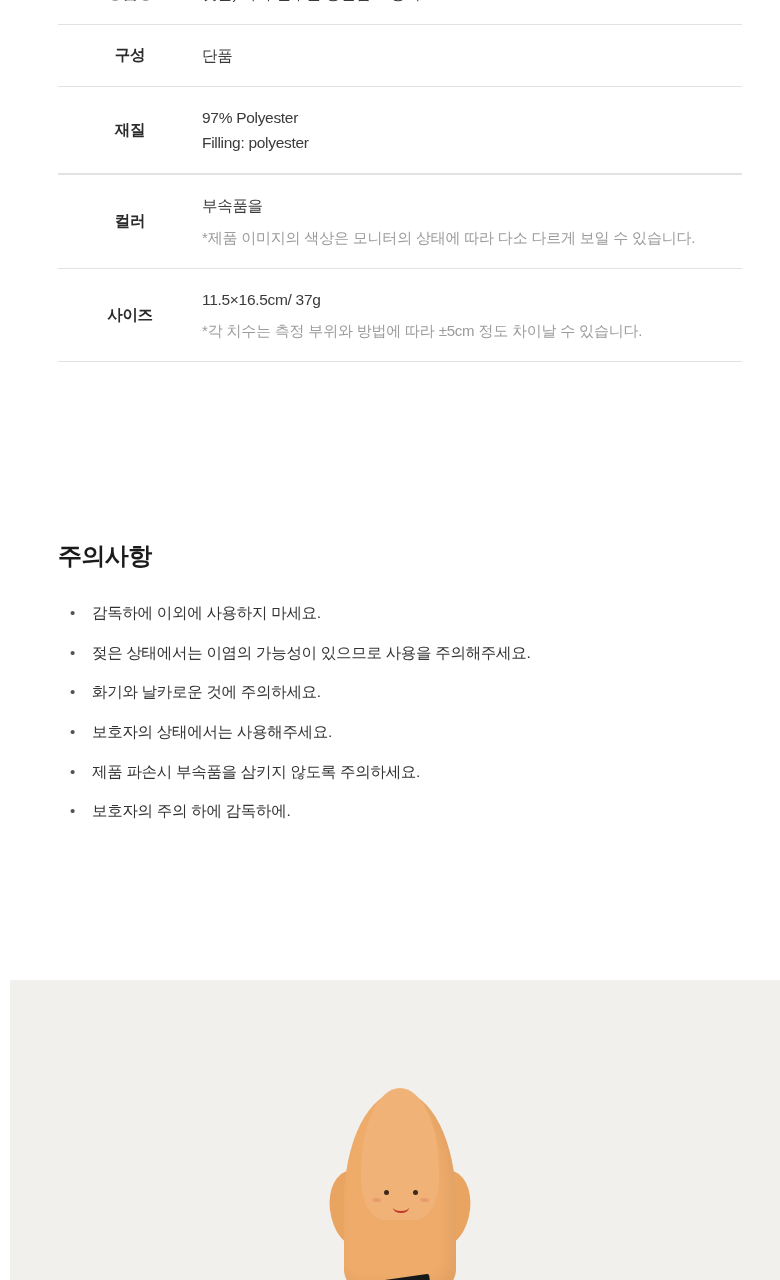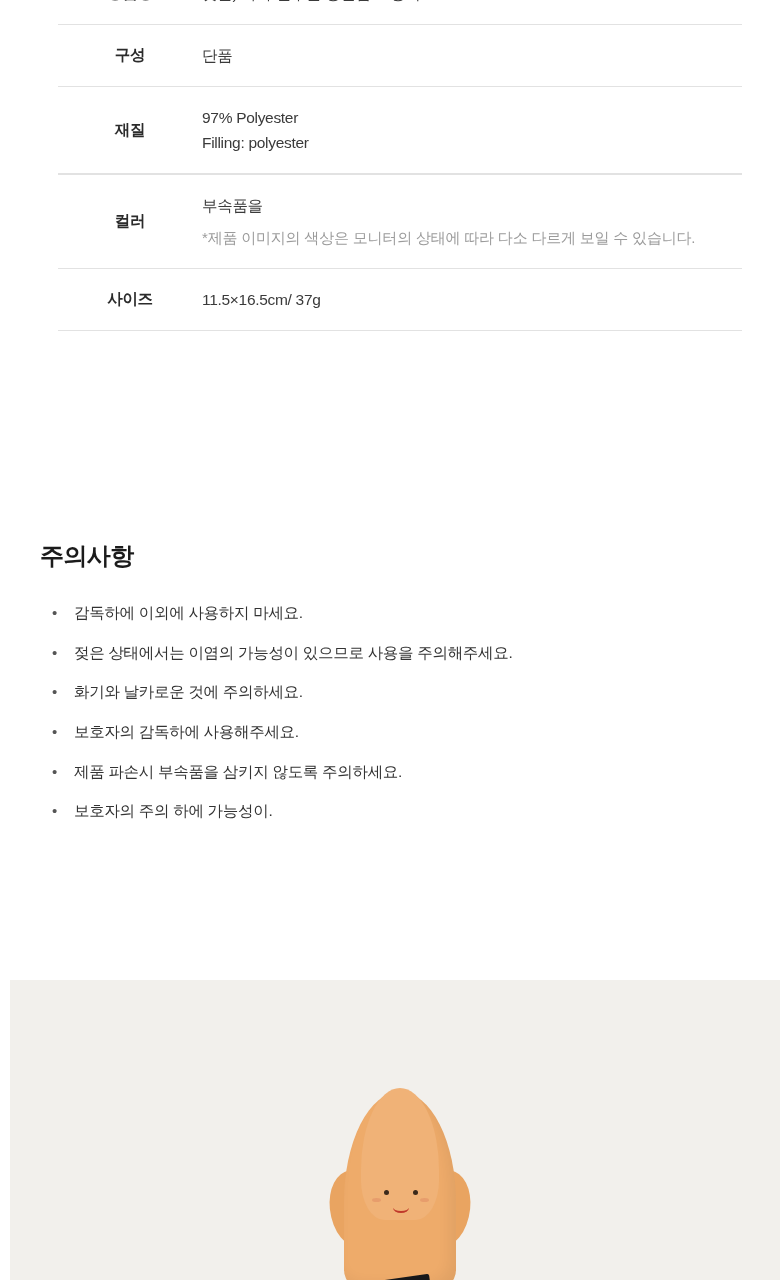--- a/index.html
+++ b/index.html
@@ -66,21 +66,21 @@
     display: block;
     font-size: 15px;
     color: #9b9b9b;
     margin-top: 7px;
     letter-spacing: -0.2px;
   }
 
   
   .caution {
     position: absolute;
-    left: 30px;
+    left: 48px;
     top: 540px;
     width: 700px;
   }
   .caution-title {
     font-size: 24px;
     font-weight: bold;
     color: #1b1b1b;
     letter-spacing: -0.6px;
     margin: 0 0 30px 0;
   }
@@ -233,20 +233,21 @@
       <div class="spec-value">
         <span class="line">부속품을</span>
         <span class="spec-note">*제품 이미지의 색상은 모니터의 상태에 따라 다소 다르게 보일 수 있습니다.</span>
       </div>
     </div>
 
     <div class="spec-row">
       <div class="spec-label">사이즈</div>
       <div class="spec-value">
         <span class="line">11.5×16.5cm/ 37g</span>
+        <span class="spec-note">*각 치수는 측정 부위와 방법에 따라 ±5cm 정도 차이날 수 있습니다.</span>
       </div>
     </div>
 
   </div>
 
   <div class="caution">
     <h2 class="caution-title">주의사항</h2>
     <ul class="caution-list">
       <li class="caution-item">
         <span class="bullet">•</span>
@@ -255,29 +256,29 @@
       <li class="caution-item">
         <span class="bullet">•</span>
         <span>젖은 상태에서는 이염의 가능성이 있으므로 사용을 주의해주세요.</span>
       </li>
       <li class="caution-item">
         <span class="bullet">•</span>
         <span>화기와 날카로운 것에 주의하세요.</span>
       </li>
       <li class="caution-item">
         <span class="bullet">•</span>
-        <span>보호자의 감독하에 사용해주세요.</span>
+        <span>보호자의 상태에서는 사용해주세요.</span>
       </li>
       <li class="caution-item">
         <span class="bullet">•</span>
         <span>제품 파손시 부속품을 삼키지 않도록 주의하세요.</span>
       </li>
       <li class="caution-item">
         <span class="bullet">•</span>
-        <span>보호자의 주의 하에 가능성이.</span>
+        <span>보호자의 주의 하에 감독하에.</span>
       </li>
     </ul>
   </div>
 
   <div class="photo">
     <div class="plush">
       <div class="fin-left"></div>
       <div class="fin-right"></div>
       <div class="plush-body"></div>
       <div class="plush-head"></div>

